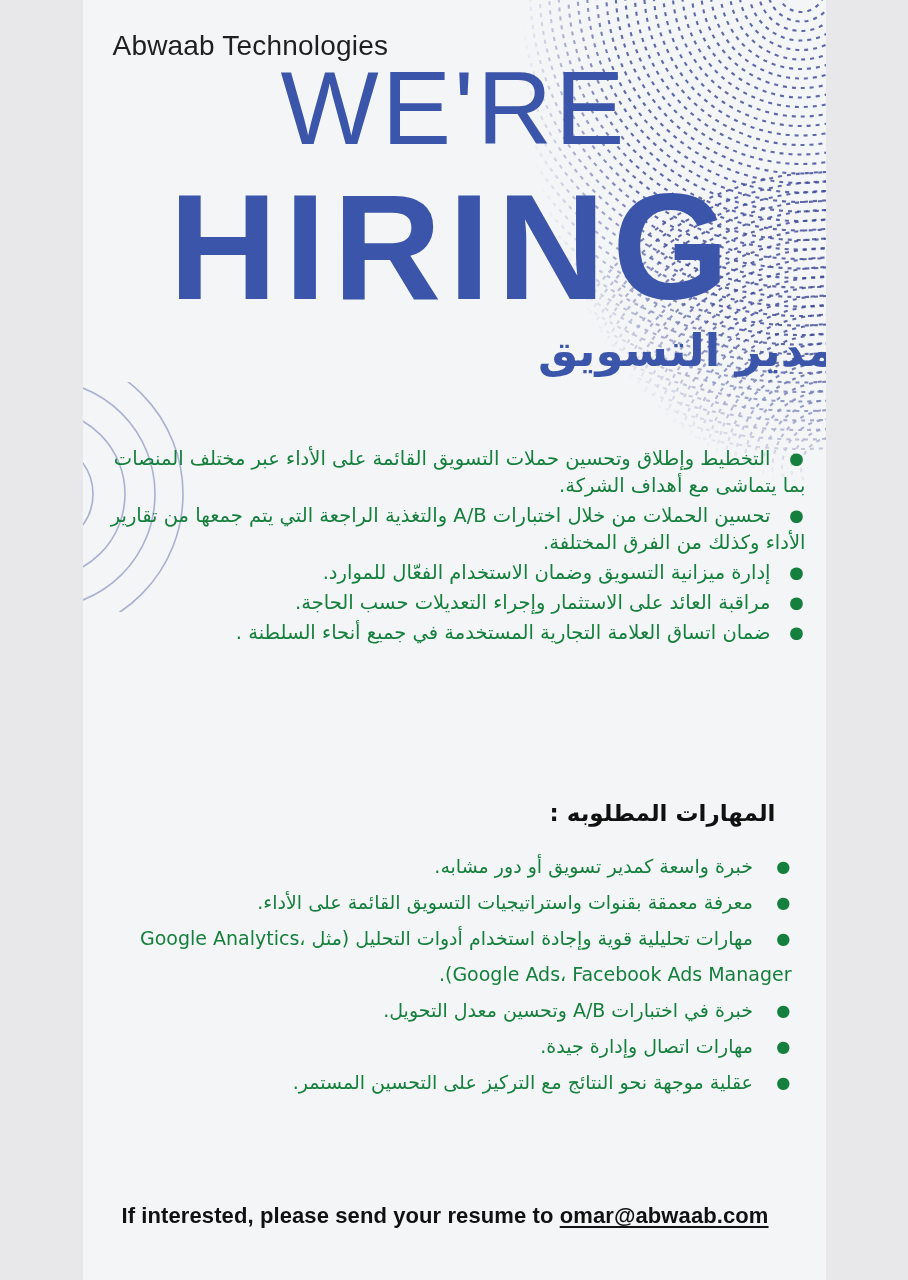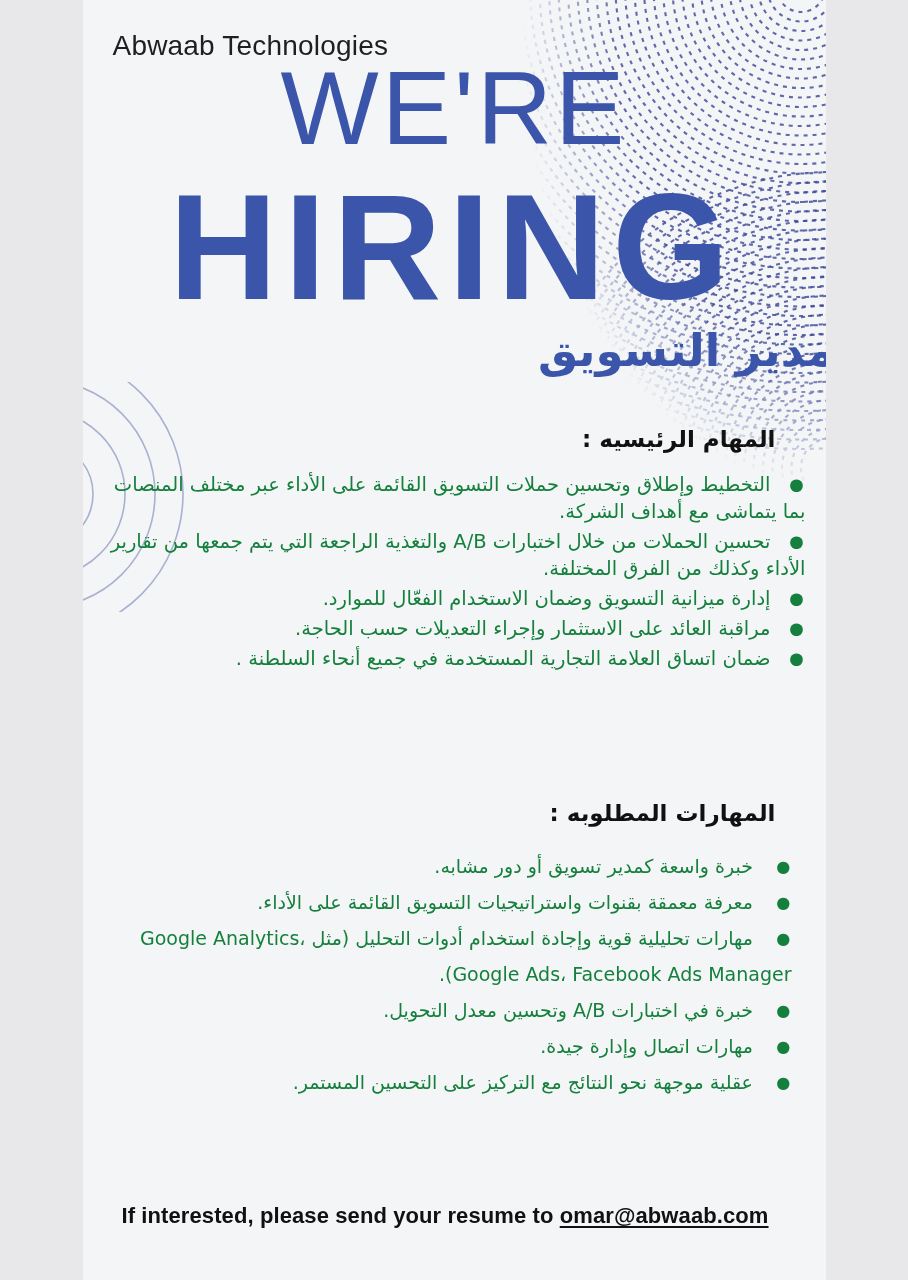--- a/index.html
+++ b/index.html
@@ -156,21 +156,20 @@
       <circle cx="-42" cy="112" r="142" stroke="#a9b0d2"></circle>
     </svg>
   </div>
 
   <div class="company">Abwaab Technologies</div>
   <div class="were">WE'RE</div>
   <div class="hiring">HIRING</div>
   <div class="role" dir="rtl">مدير التسويق</div>
 
   <div class="section tasks">
-    <h2 class="sec-heading">المهام الرئيسيه :</h2>
     <div class="blist">
       <div class="li"><span class="bullet">●</span><span>التخطيط وإطلاق وتحسين حملات التسويق القائمة على الأداء عبر مختلف المنصات بما يتماشى مع أهداف الشركة.</span></div>
       <div class="li"><span class="bullet">●</span><span>تحسين الحملات من خلال اختبارات A/B والتغذية الراجعة التي يتم جمعها من تقارير الأداء وكذلك من الفرق المختلفة.</span></div>
       <div class="li"><span class="bullet">●</span><span>إدارة ميزانية التسويق وضمان الاستخدام الفعّال للموارد.</span></div>
       <div class="li"><span class="bullet">●</span><span>مراقبة العائد على الاستثمار وإجراء التعديلات حسب الحاجة.</span></div>
       <div class="li"><span class="bullet">●</span><span>ضمان اتساق العلامة التجارية المستخدمة في جميع أنحاء السلطنة .</span></div>
     </div>
   </div>
 
   <div class="section skills">

